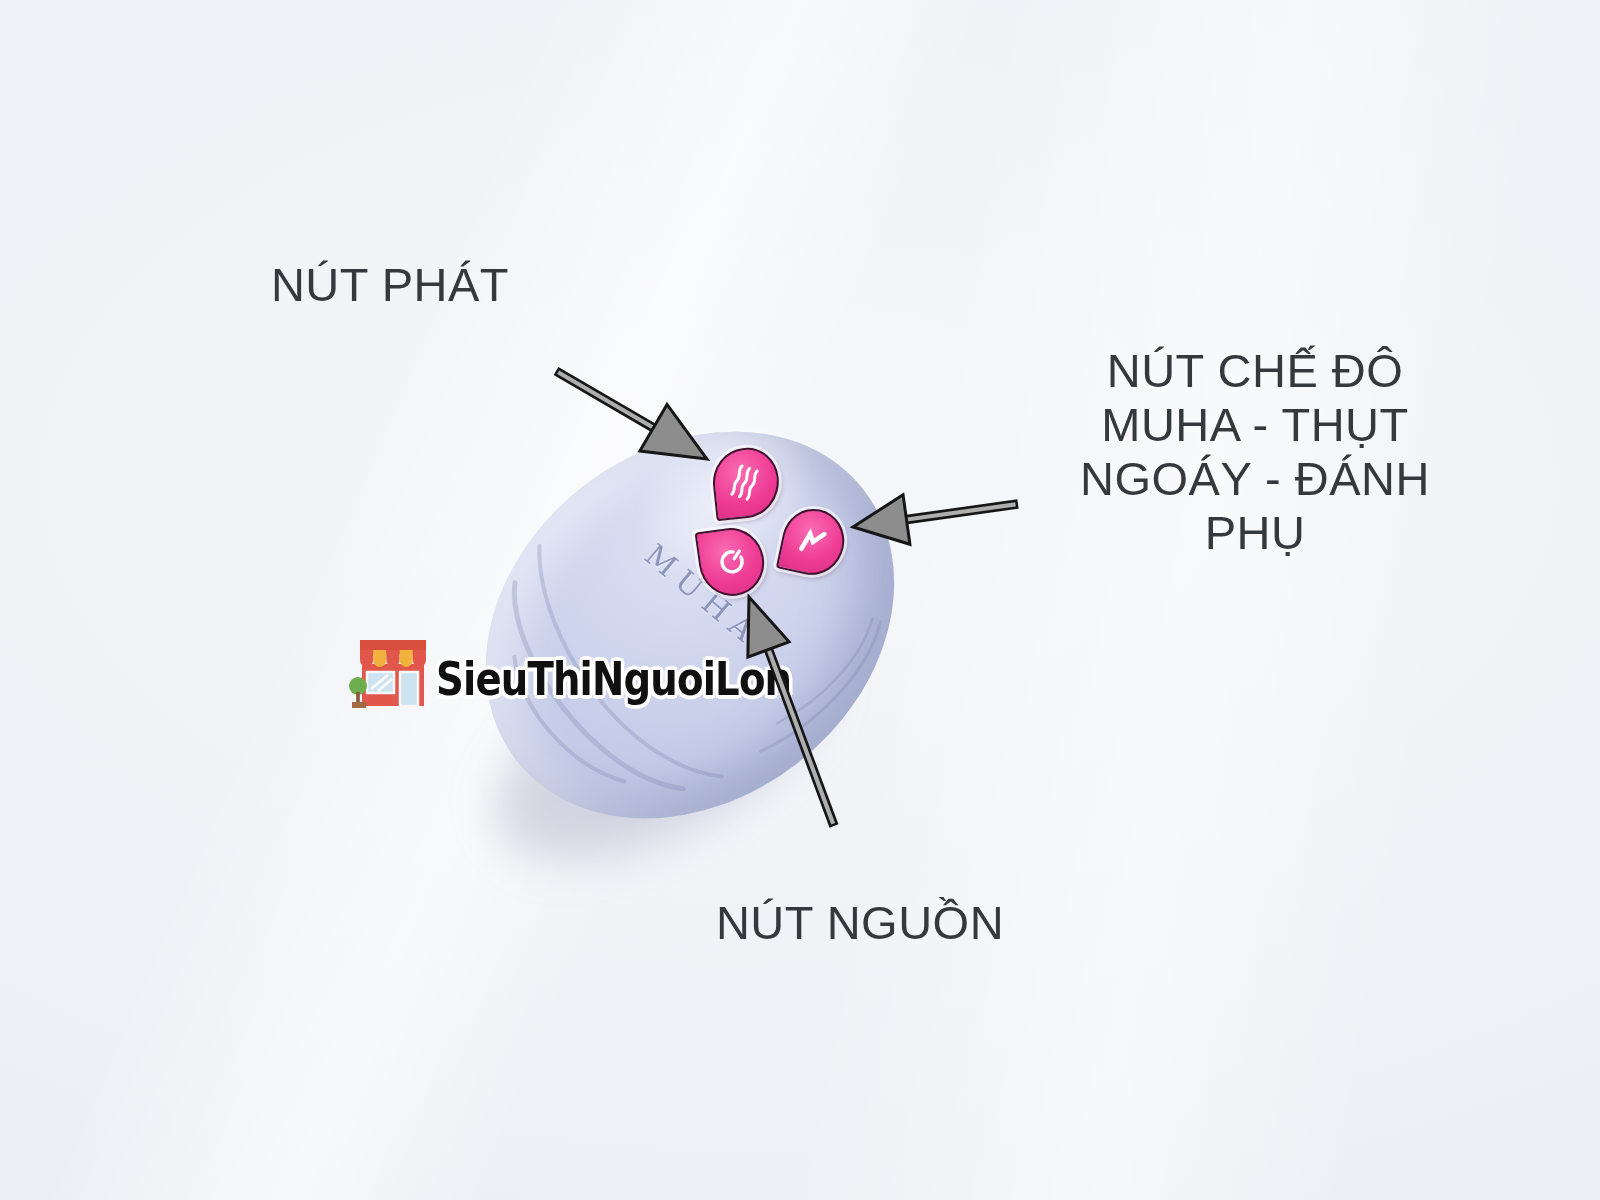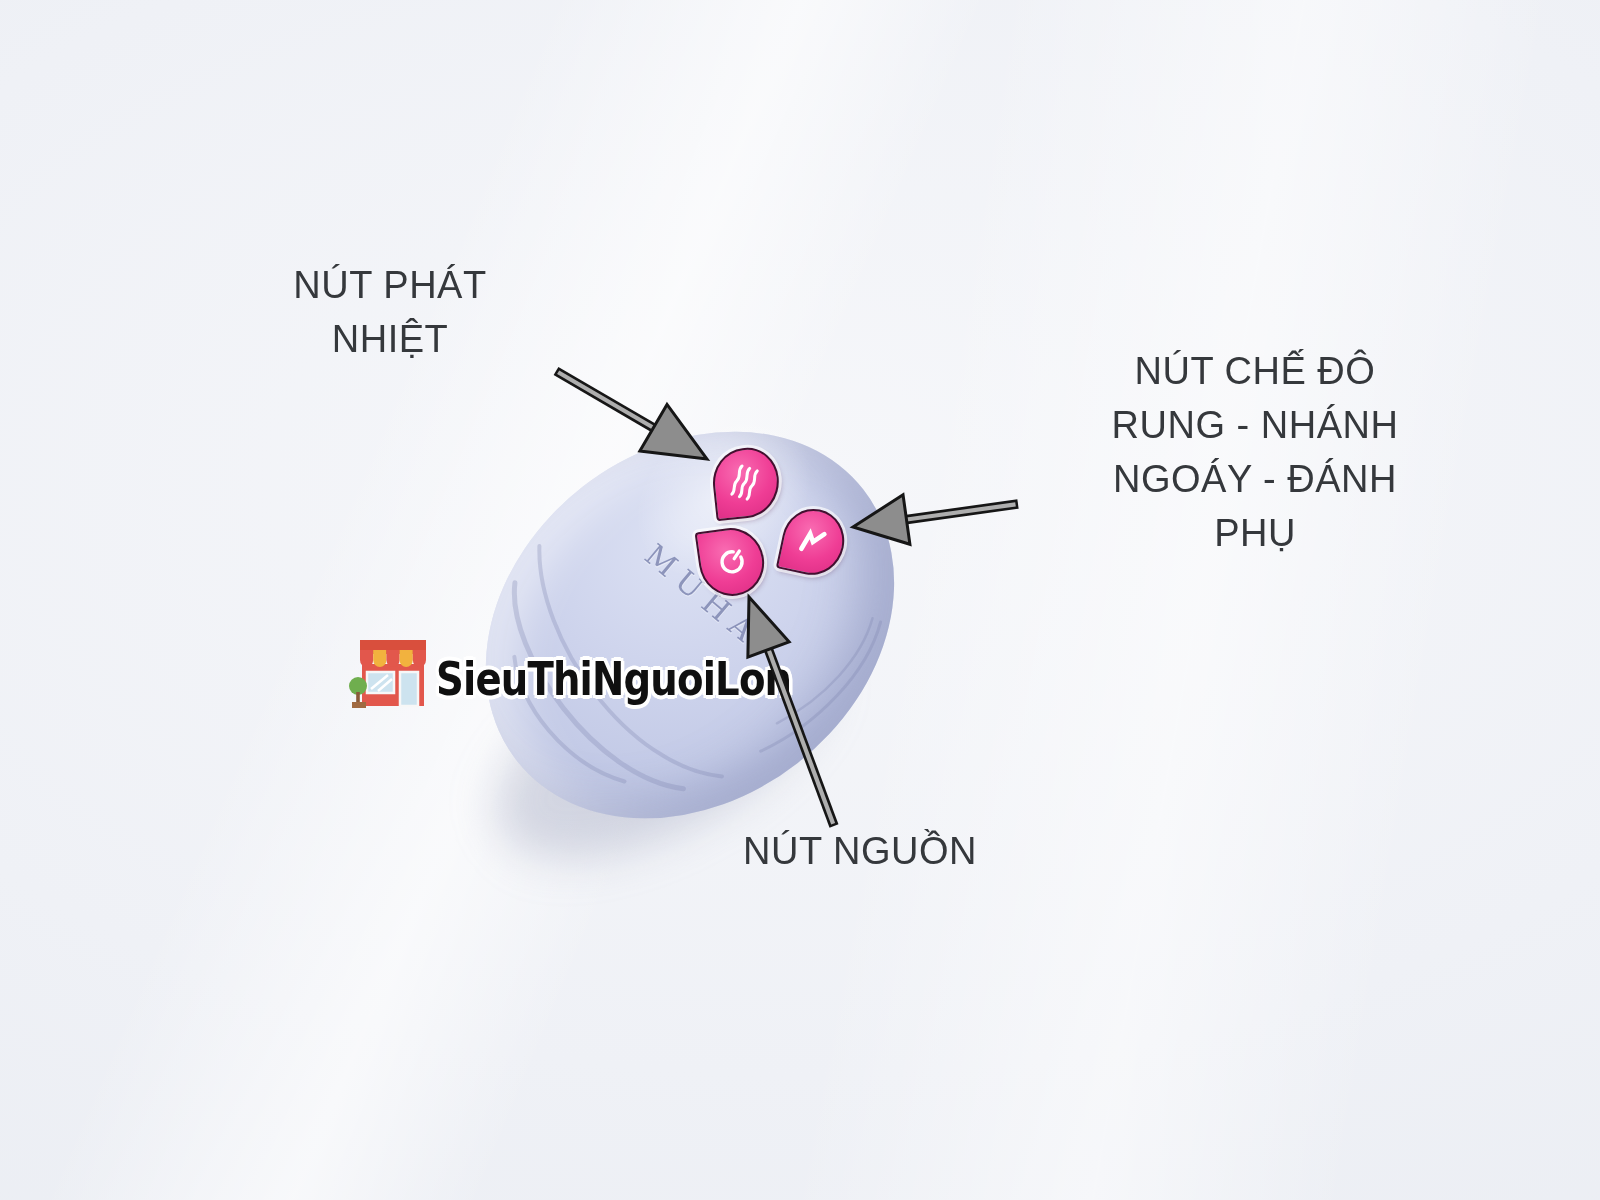--- a/index.html
+++ b/index.html
@@ -6,26 +6,26 @@
   #stage{
     position:relative;width:1600px;height:1200px;overflow:hidden;
     font-family:"Liberation Sans","DejaVu Sans",sans-serif;
     background:
       linear-gradient(113deg, rgba(255,255,255,0) 26%, rgba(255,255,255,.6) 38%, rgba(255,255,255,0) 47%),
       linear-gradient(100deg, rgba(255,255,255,0) 55%, rgba(255,255,255,.5) 72%, rgba(255,255,255,0) 86%),
       radial-gradient(120% 90% at 50% 40%, #f6f7fa 0%, #eff1f6 55%, #e9ecf2 100%);
   }
   
   .label{
-    position:absolute;color:#35383c;font-size:38px;line-height:54px;
+    position:absolute;color:#35383c;font-size:47px;line-height:54px;
     text-align:center;letter-spacing:.5px;white-space:nowrap;
   }
   #label-heat {left:210px;top:258px;width:360px;}
   #label-mode {left:1060px;top:344px;width:390px;}
-  #label-power{left:660px;top:824px;width:400px;}
+  #label-power{left:660px;top:896px;width:400px;}
   
   #device-shadow{
     position:absolute;left:480px;top:660px;width:360px;height:170px;
     background:rgba(140,146,175,.33);border-radius:50%;
     transform:rotate(-28deg);filter:blur(22px);
   }
   #device-body{
     position:absolute;left:470px;top:450px;width:440px;height:350px;
     border-radius:50%;transform:rotate(-38deg);
     background:radial-gradient(ellipse at 62% 30%, #dde2f4 0%, #cdd3ec 40%, #c4cbe7 62%, #b6bedd 85%, #adb5d7 100%);
@@ -64,26 +64,25 @@
   #arrows-overlay{position:absolute;left:0;top:0;pointer-events:none;}
   svg{display:block;}
 </style>
 </head>
 <body>
 
 <div id="stage">
 
   <div id="label-heat" class="label">
     <div>NÚT PHÁT</div>
-    <div>NHIỆT</div>
   </div>
 
   <div id="label-mode" class="label">
     <div>NÚT CHẾ ĐÔ</div>
-    <div>RUNG - NHÁNH</div>
+    <div>MUHA - THỤT</div>
     <div>NGOÁY - ĐÁNH</div>
     <div>PHỤ</div>
   </div>
 
   <div id="label-power" class="label">
     <div>NÚT NGUỒN</div>
   </div>
 
   <div id="device-shadow"></div>
 

